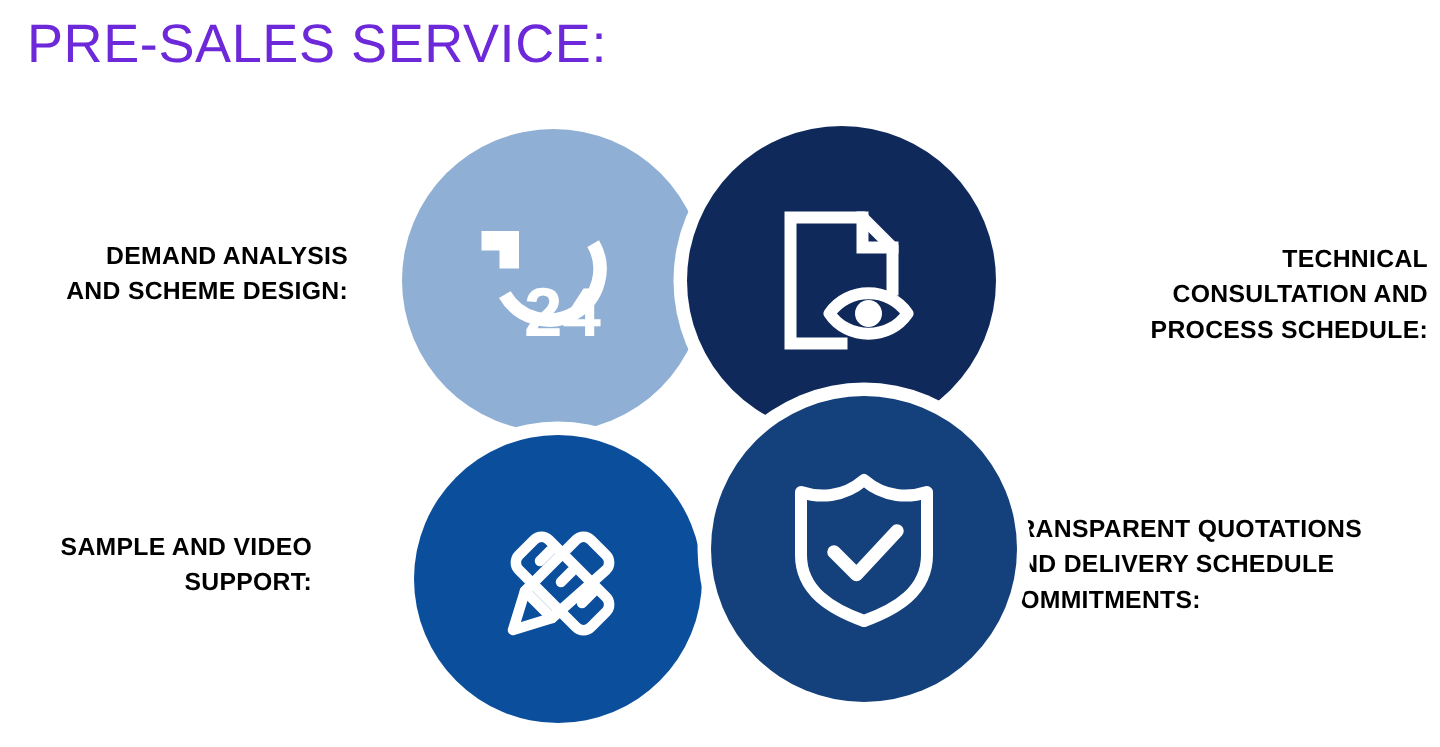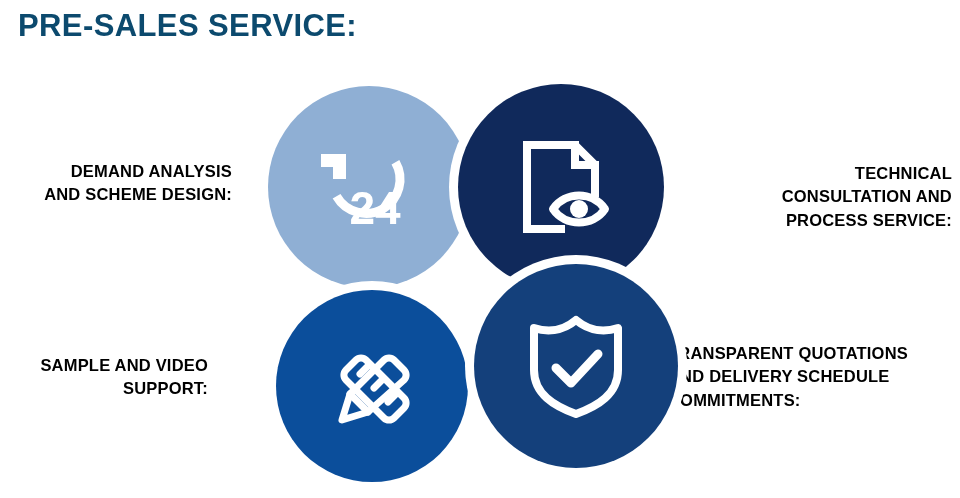--- a/index.html
+++ b/index.html
@@ -14,24 +14,24 @@
     overflow: hidden;
     font-family: "Liberation Sans", sans-serif;
     color: #000000;
   }
 
   
   #page-title {
     position: absolute;
     left: 18px;
     top: 8px;
-    font-size: 31px;
-    font-weight: bold;
+    font-size: 36px;
+    font-weight: normal;
     letter-spacing: 0.4px;
-    color: #0c4a6e;
+    color: #6d28d9;
     white-space: nowrap;
   }
 
   
   #circle-cluster {
     position: absolute;
     left: 0;
     top: 0;
     width: 960px;
     height: 484px;
@@ -164,20 +164,20 @@
     </span>
   </div>
 
 </div>
 
 <div class="label right-align" id="label-demand">DEMAND ANALYSIS
 AND SCHEME DESIGN:</div>
 
 <div class="label right-align" id="label-technical">TECHNICAL
 CONSULTATION AND
-PROCESS SERVICE:</div>
+PROCESS SCHEDULE:</div>
 
 <div class="label right-align" id="label-sample">SAMPLE AND VIDEO
 SUPPORT:</div>
 
 <div class="label left-align" id="label-transparent">TRANSPARENT QUOTATIONS
 AND DELIVERY SCHEDULE
 COMMITMENTS:</div>
 
 </body></html>

